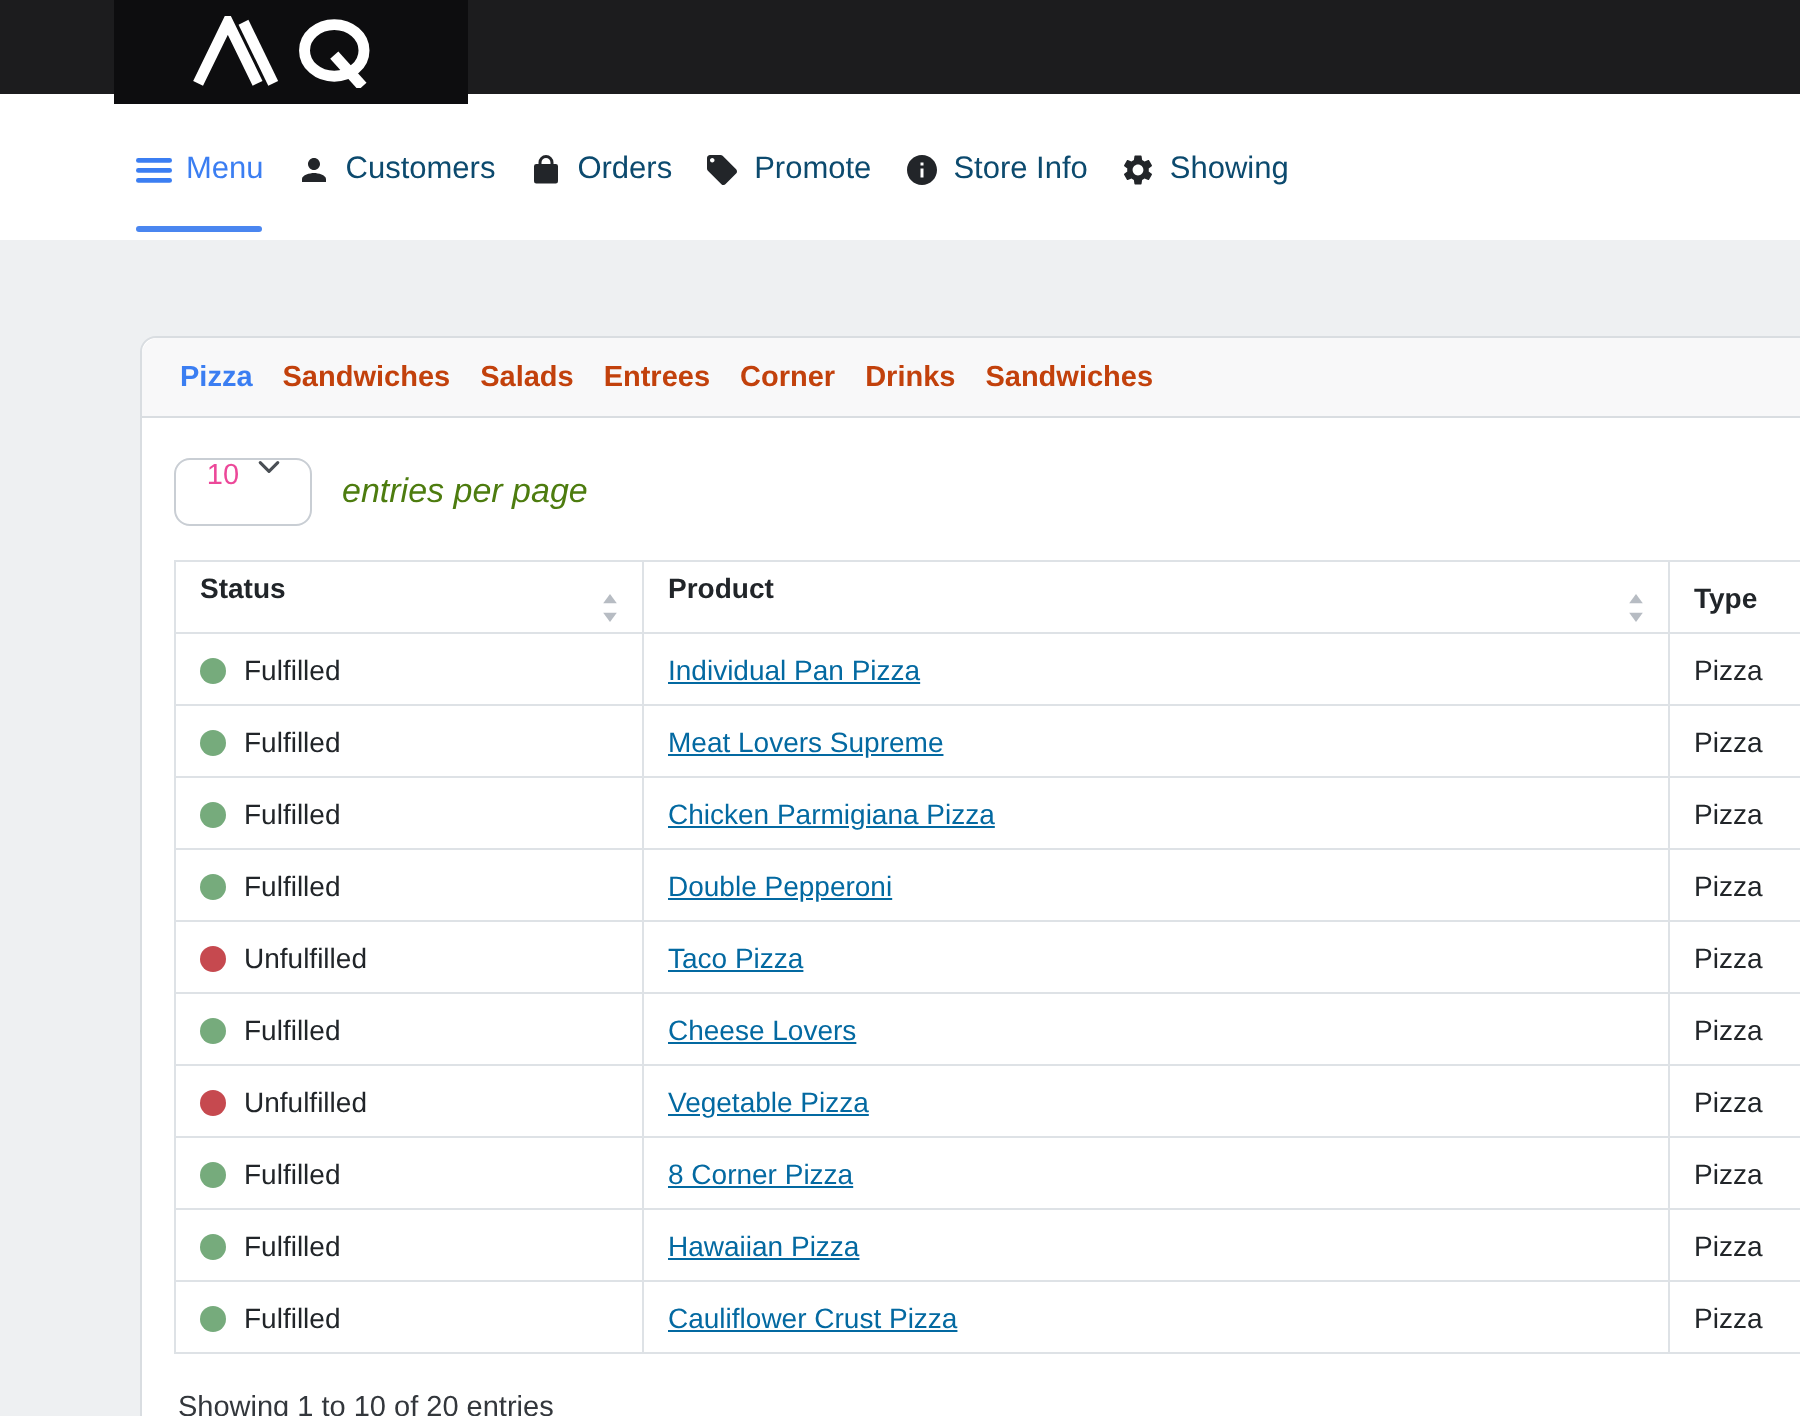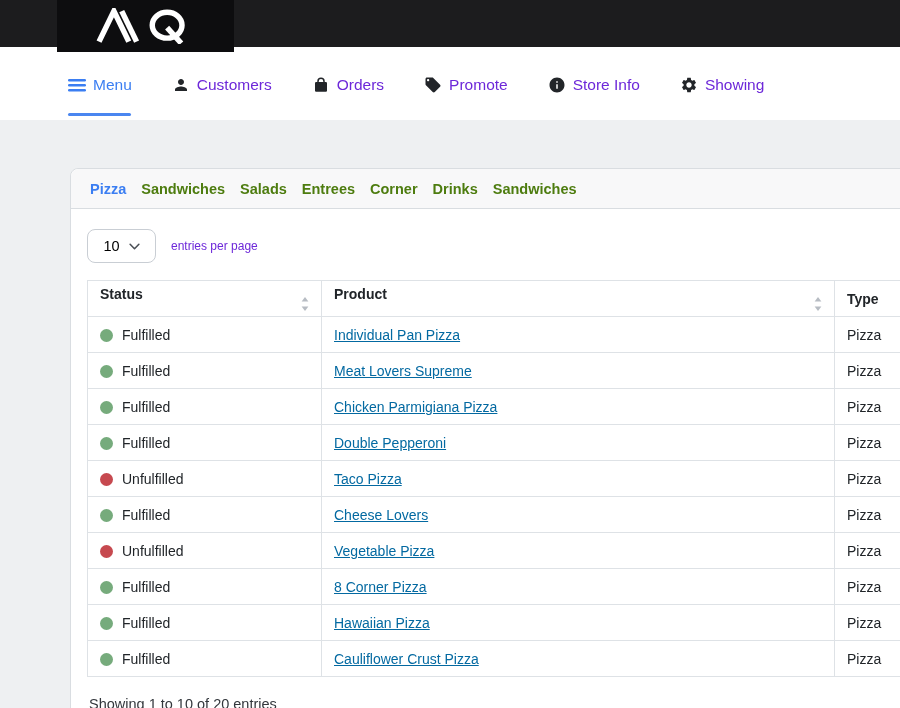--- a/index.html
+++ b/index.html
@@ -12,47 +12,47 @@
   }
   
   .topbar { position:absolute; top:0; left:0; width:900px; height:47px; background:#1c1c1e; z-index:2; }
   .logo-box {
     position:absolute; top:0; left:57px; width:177px; height:52px;
     background:#0d0d0f; z-index:3; display:flex; align-items:center; justify-content:center;
   }
   .logo-box svg { width:112px; height:36px; }
   
   .navbar { position:absolute; top:47px; left:0; width:900px; height:73px; background:#ffffff; z-index:1; }
-  .nav-items { position:absolute; left:68px; top:29px; display:flex; align-items:center; gap:40px; }
-  .nav-item { display:flex; align-items:center; gap:7px; font-size:15.5px; color:#6d28d9; cursor:pointer; white-space:nowrap; }
+  .nav-items { position:absolute; left:68px; top:29px; display:flex; align-items:center; gap:16px; }
+  .nav-item { display:flex; align-items:center; gap:7px; font-size:15.5px; color:#0c4a6e; cursor:pointer; white-space:nowrap; }
   .nav-item svg { width:18px; height:18px; fill:#222529; flex:0 0 auto; }
   .nav-item.active { color:#3b7ef2; }
   .nav-item.active svg { fill:#3b7ef2; }
   .nav-underline { position:absolute; left:68px; top:66px; width:63px; height:3px; background:#4a86f0; border-radius:2px; }
   
   .card {
     position:absolute; left:70px; top:168px; width:1100px; height:620px;
     background:#ffffff; border:1px solid #d9dde1; border-radius:8px;
   }
   .tabstrip {
     height:40px; background:#f8f8f9; border-bottom:1px solid #d9dde1;
     border-radius:8px 8px 0 0; display:flex; align-items:center; padding:0 19px; gap:15px;
   }
-  .tab { font-size:14.5px; font-weight:700; color:#4d7c0f; cursor:pointer; white-space:nowrap; }
+  .tab { font-size:14.5px; font-weight:700; color:#c2410c; cursor:pointer; white-space:nowrap; }
   .tab.active { color:#3b7ef2; }
   .card-body { padding:20px 16px 16px 16px; }
   
   .pagesize-row { display:flex; align-items:center; gap:15px; margin-bottom:17px; }
   .pagesize-select {
     width:69px; height:34px; background:#fff; border:1px solid #c9ced4; border-radius:8px;
-    display:flex; align-items:center; justify-content:center; gap:9px;
-    font-size:14.5px; color:#000000; cursor:pointer;
+    display:flex; align-items:flex-start; justify-content:center; gap:9px;
+    font-size:14.5px; color:#ec4899; cursor:pointer;
   }
   .pagesize-select svg { width:11px; height:7px; }
-  .pagesize-label { font-size:12px; color:#6d28d9; }
+  .pagesize-label { font-size:17px; color:#4d7c0f;font-style:italic; }
   
   table { border-collapse:collapse; table-layout:fixed; width:1000px; }
   col.c-status { width:234px; } col.c-product { width:513px; } col.c-type { width:253px; }
   th, td {
     border:1px solid #dee2e6; text-align:left; font-size:14px;
     padding:0 12px; height:36px; vertical-align:middle; white-space:nowrap; overflow:hidden;
   }
   th { font-weight:700; color:#212529;margin-top:20px; }
   .sort-icon { float:right; margin-top:11px; cursor:pointer; }
   .sort-icon svg { width:8px; height:14px; display:block; }

